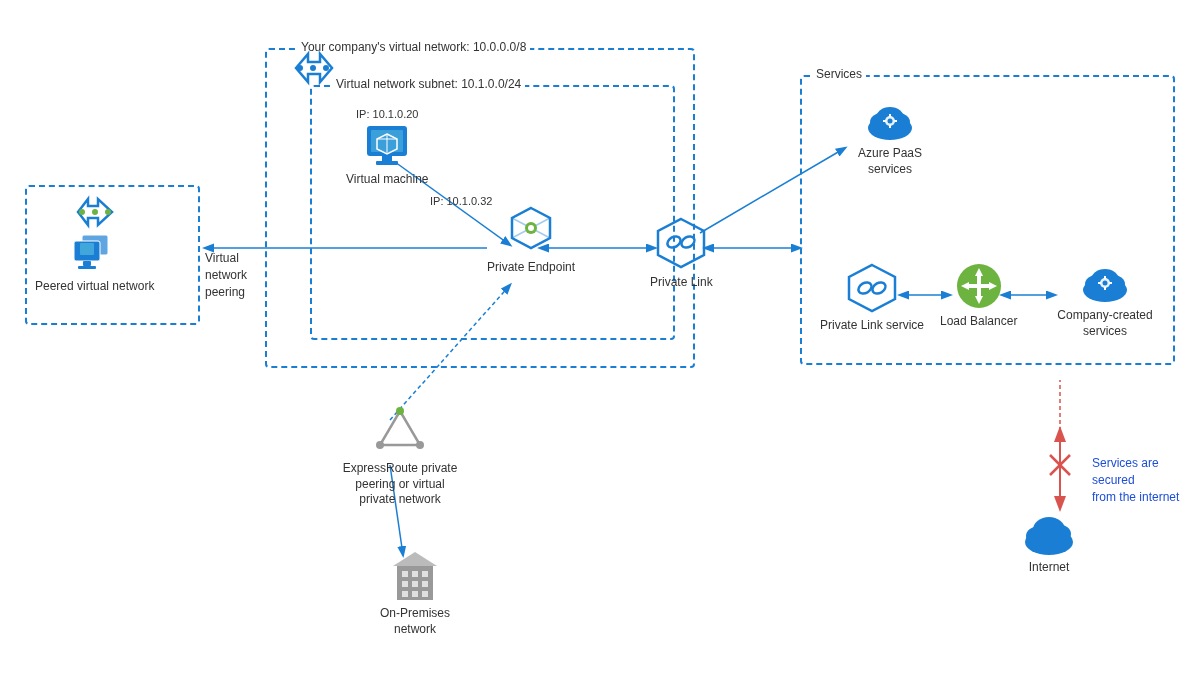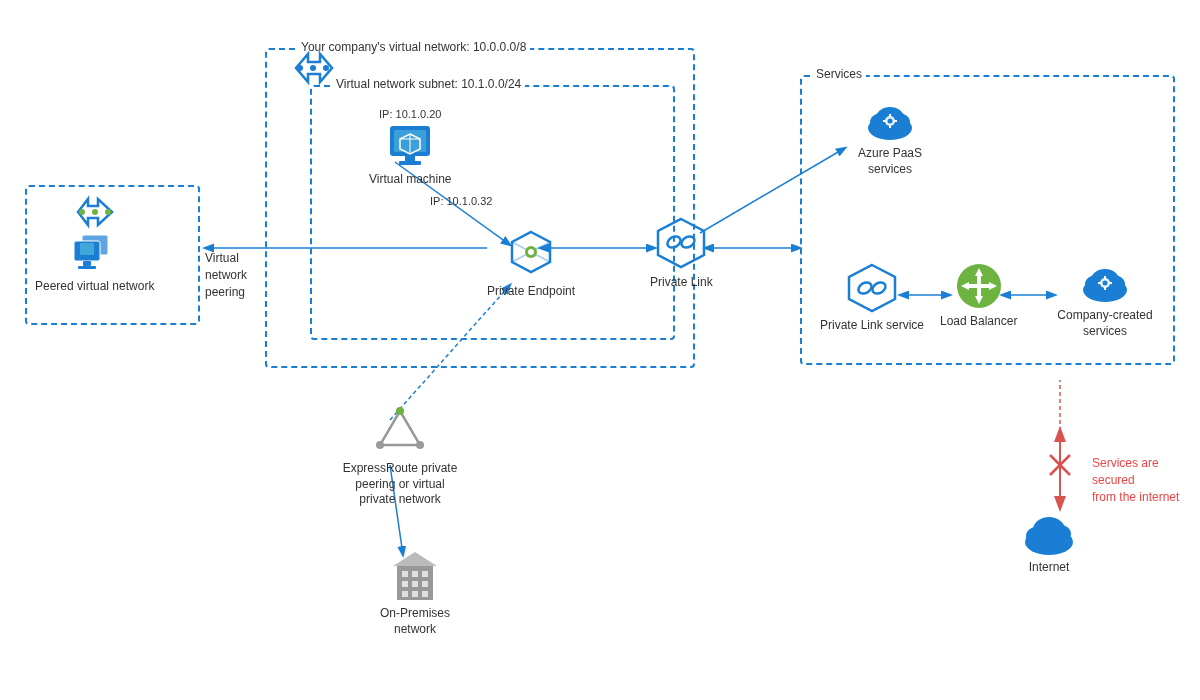--- a/index.html
+++ b/index.html
@@ -147,40 +147,40 @@
       <rect x="8" y="8" width="26" height="20" rx="2" fill="none" stroke="#fff" stroke-width="1"></rect>
       <rect x="14" y="10" width="14" height="12" rx="1" fill="#5bc0de" opacity="0.6"></rect>
 
       <rect x="17" y="28" width="8" height="5" rx="1" fill="#1a7fd4"></rect>
       <rect x="12" y="33" width="18" height="3" rx="1" fill="#1a7fd4"></rect>
     </svg>
     <span class="node-label" style="max-width:130px;">Peered virtual
 network</span>
   </div>
 
-  <div class="node" style="left:369px;top:108px;">
+  <div class="node" style="left:346px;top:108px;">
     <div style="font-size:11px;color:#333;margin-bottom:4px;">IP: 10.1.0.20</div>
     <svg width="46" height="44" viewBox="0 0 46 44">
 
       <rect x="3" y="2" width="40" height="30" rx="3" fill="#1a7fd4"></rect>
       <rect x="7" y="6" width="32" height="22" rx="1" fill="#5bc0de" opacity="0.5"></rect>
 
       <polygon points="23,10 33,15 33,25 23,30 13,25 13,15" fill="none" stroke="#fff" stroke-width="1.5"></polygon>
       <line x1="23" y1="10" x2="23" y2="30" stroke="#fff" stroke-width="1"></line>
       <line x1="13" y1="15" x2="33" y2="15" stroke="#fff" stroke-width="1"></line>
 
       <rect x="18" y="32" width="10" height="5" fill="#1a7fd4"></rect>
       <rect x="12" y="37" width="22" height="4" rx="1" fill="#1a7fd4"></rect>
     </svg>
     <span class="node-label">Virtual machine</span>
   </div>
 
   <div style="position:absolute;left:430px;top:195px;font-size:11px;color:#333;">IP: 10.1.0.32</div>
 
-  <div class="node" style="left:487px;top:228px;">
+  <div class="node" style="left:487px;top:204px;">
     <svg width="46" height="52" viewBox="0 0 46 52">
 
       <polygon points="23,4 42,14 42,34 23,44 4,34 4,14" fill="none" stroke="#1a7fd4" stroke-width="2.5"></polygon>
       <line x1="4" y1="14" x2="42" y2="34" stroke="#1a7fd4" stroke-width="1.5" opacity="0.4"></line>
       <line x1="42" y1="14" x2="4" y2="34" stroke="#1a7fd4" stroke-width="1.5" opacity="0.4"></line>
 
       <circle cx="23" cy="24" r="6" fill="#6db33f"></circle>
       <circle cx="23" cy="24" r="3" fill="#fff"></circle>
     </svg>
     <span class="node-label">Private Endpoint</span>
@@ -298,21 +298,21 @@
   <div class="node" style="left:1020px;top:510px;">
     <svg width="58" height="46" viewBox="0 0 58 46">
       <ellipse cx="29" cy="32" rx="24" ry="13" fill="#1a7fd4"></ellipse>
       <ellipse cx="19" cy="26" rx="13" ry="10" fill="#1a7fd4"></ellipse>
       <ellipse cx="38" cy="24" rx="13" ry="10" fill="#1a7fd4"></ellipse>
       <ellipse cx="29" cy="20" rx="16" ry="13" fill="#1a7fd4"></ellipse>
     </svg>
     <span class="node-label">Internet</span>
   </div>
 
-  <div style="position:absolute;left:1092px;top:455px;font-size:12px;color:#ef4444;max-width:130px;line-height:1.4;">
+  <div style="position:absolute;left:1092px;top:455px;font-size:12px;color:#1d4ed8;max-width:130px;line-height:1.4;">
     Services are secured<br>from the internet
   </div>
 
   <div style="position:absolute;left:205px;top:250px;font-size:12px;color:#333;max-width:90px;line-height:1.4;">
     Virtual<br>network<br>peering
   </div>
 
 </div>
 
 </body></html>

